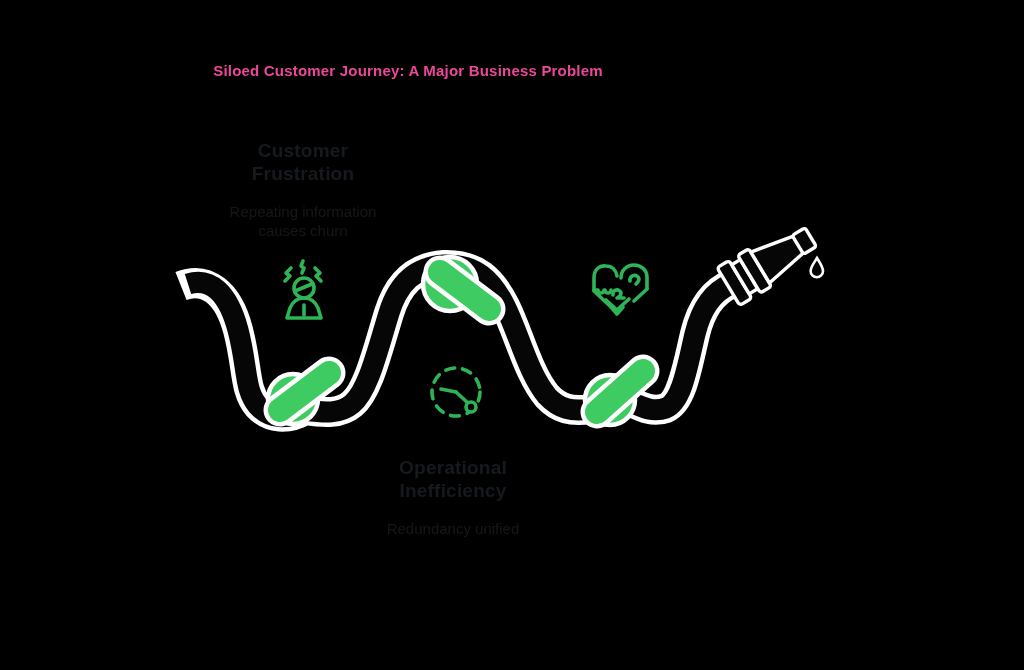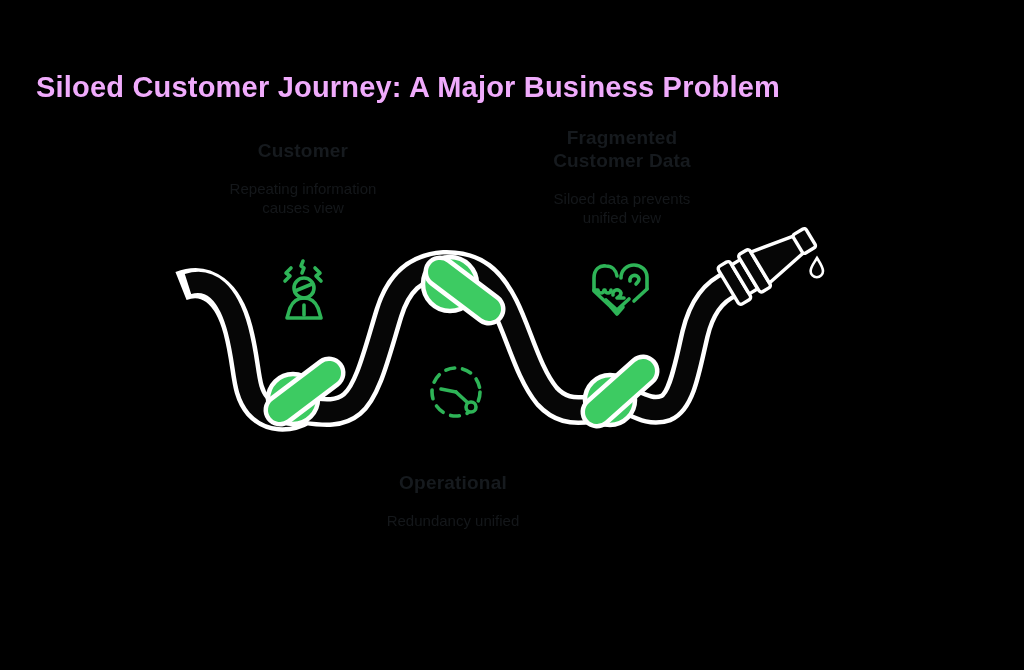--- a/index.html
+++ b/index.html
@@ -4,62 +4,54 @@
 <style>
   html,body{margin:0;padding:0;}
   body{
     width:1024px;height:670px;position:relative;overflow:hidden;
     background:#000000;
     font-family:"Liberation Sans","DejaVu Sans",sans-serif;
   }
   .stage{position:absolute;inset:0;}
   .title{
     position:absolute;left:0;top:52px;width:816px;
-    text-align:center;font-size:29px;font-weight:700;letter-spacing:.2px;
-    color:#f0abfc;
+    text-align:center;font-size:15px;font-weight:700;letter-spacing:.2px;
+    color:#ec4899;
   }
   .section-text{position:absolute;transform:translateX(-50%);text-align:center;}
   .section-heading{font-size:19px;font-weight:700;line-height:23px;color:#161a1e;letter-spacing:.2px;}
   .section-desc{font-size:15px;font-weight:400;line-height:19px;color:#14171a;margin-top:17px;text-align:center;}
   #s1{left:303px;top:139px;width:240px;}
   #s2{left:622px;top:126px;width:250px;}
-  #s3{left:453px;top:471px;width:250px;}
+  #s3{left:453px;top:456px;width:250px;}
   svg.art{position:absolute;left:0;top:0;}
 </style>
 </head>
 <body>
 
 <div class="stage">
 
   <h1 class="title">Siloed Customer Journey: A Major Business Problem</h1>
 
   <div class="section-text" id="s1">
     <div class="section-heading">
       <div>Customer</div>
+      <div>Frustration</div>
     </div>
     <div class="section-desc">
       <div>Repeating information</div>
-      <div>causes view</div>
+      <div>causes churn</div>
     </div>
   </div>
 
-  <div class="section-text" id="s2">
-    <div class="section-heading">
-      <div>Fragmented</div>
-      <div>Customer Data</div>
-    </div>
-    <div class="section-desc">
-      <div>Siloed data prevents</div>
-      <div>unified view</div>
-    </div>
-  </div>
 
   <div class="section-text" id="s3">
     <div class="section-heading">
       <div>Operational</div>
+      <div>Inefficiency</div>
     </div>
     <div class="section-desc">
       <div>Redundancy unified</div>
     </div>
   </div>
 
   <svg class="art" width="1024" height="670" viewBox="0 0 1024 670">
 
     <g>
       <path d="M 181 286

